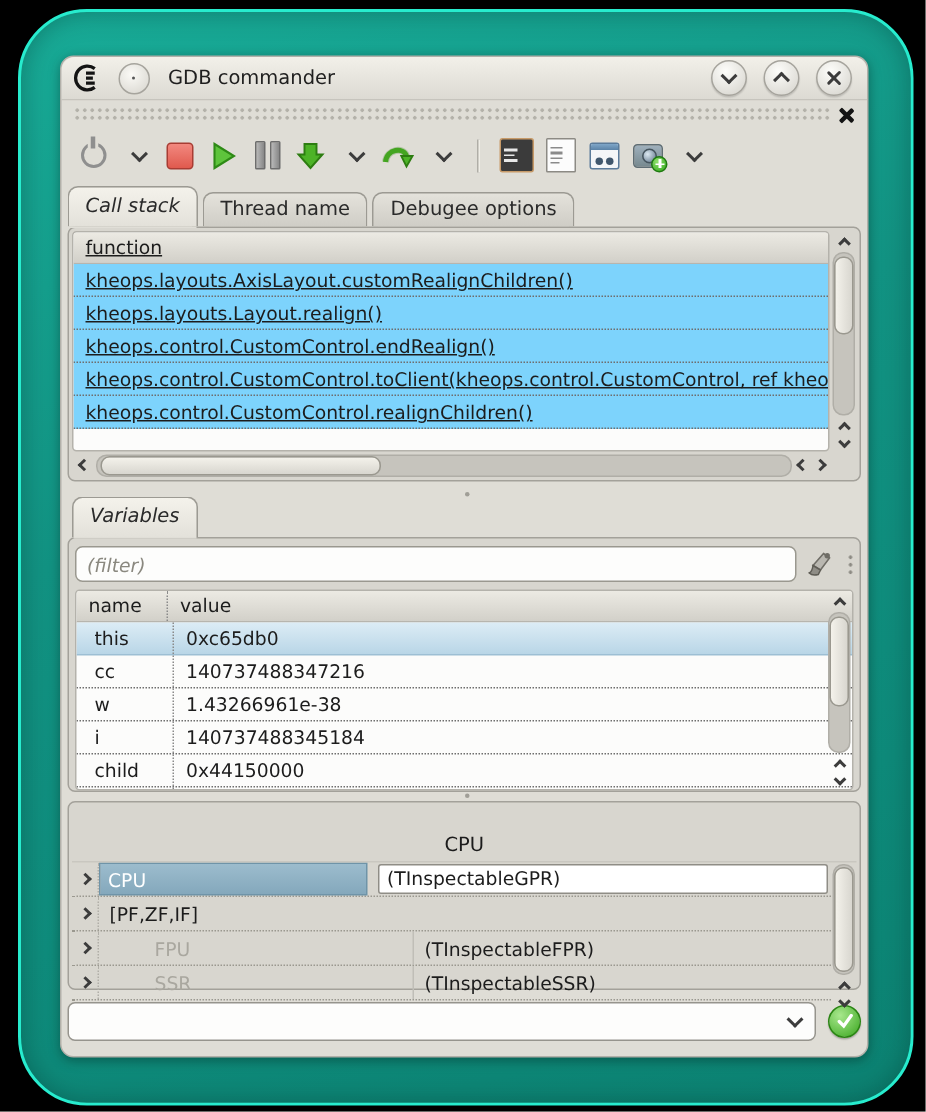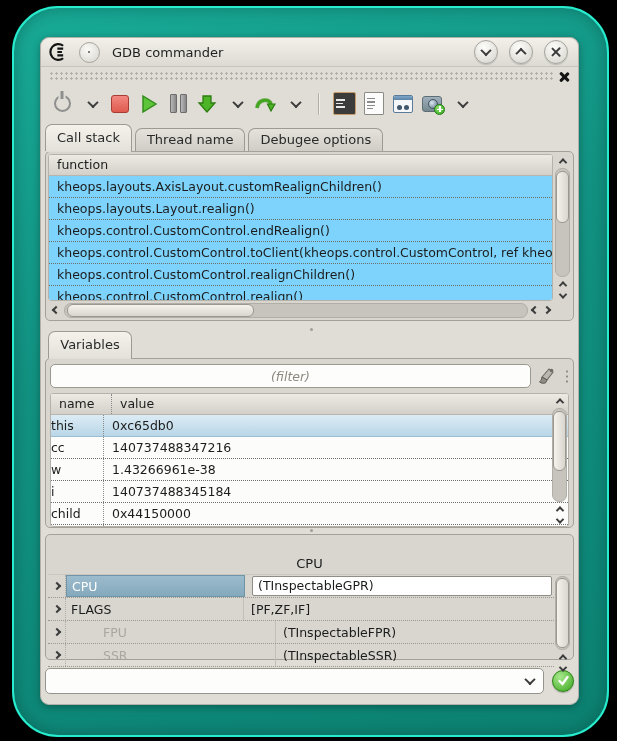--- a/index.html
+++ b/index.html
@@ -62,53 +62,53 @@
   .ico-cam{width:18px;height:14px;background:linear-gradient(#9fb0bd,#77898f);border:1px solid #5f6d74;border-radius:3px;position:relative;}
   .ico-cam::before{content:'';position:absolute;left:5px;top:2px;width:8px;height:8px;border-radius:50%;background:radial-gradient(circle at 35% 35%,#dce9f2,#5a7085);border:1px solid #45545e;}
   .ico-plus{position:absolute;right:-4px;bottom:-4px;width:9px;height:9px;border-radius:50%;background:radial-gradient(circle at 35% 30%,#8fe06d,#33a81c);border:1px solid #1f7a10;}
   .ico-plus::before,.ico-plus::after{content:'';position:absolute;background:#fff;}
   .ico-plus::before{left:4px;top:1.8px;width:1.6px;height:6px;} .ico-plus::after{left:1.8px;top:4px;width:6px;height:1.6px;}
   
   .tabbar{position:absolute;left:4px;display:flex;align-items:flex-end;height:27px;}
   .tab{height:19px;line-height:19px;padding:1px 11px 2px;font-size:13px;color:#2a2a2a;
        background:linear-gradient(#e4e2db,#cfcdc6);border:1px solid #9c9a93;border-bottom:none;
        border-radius:7px 7px 0 0;margin-right:3px;position:relative;z-index:1;}
-  .tab.active{height:23px;line-height:23px;background:linear-gradient(#f4f2eb,#e3e1da);z-index:3;box-shadow:0 2px 0 -1px #e0ded7;}
+  .tab.active{height:23px;line-height:23px;background:linear-gradient(#f4f2eb,#e3e1da);z-index:3;box-shadow:0 2px 0 -1px #e0ded7;font-style:italic;}
   
   .sunken{position:absolute;left:4px;width:529px;background:#d8d6cf;border:1px solid #a3a19a;border-radius:5px;box-sizing:border-box;z-index:2;}
   
-  .cs-panel{top:113px;height:170px;display:grid;grid-template-columns:1fr 17px;grid-template-rows:1fr 16px;padding:2px;gap:1px;}
+  .cs-panel{top:113px;height:170px;display:grid;grid-template-columns:1fr 17px;grid-template-rows:1fr 16px;padding:2px;gap:1px;text-decoration:underline;}
   .cs-list{background:#fcfcfb;border:1px solid #b4b2ab;border-radius:3px;overflow:hidden;}
   .list-header{height:20px;line-height:20px;padding-left:8px;font-size:12.5px;
      background:linear-gradient(#eceae3,#d2d0c9);border-bottom:1px solid #b7b5ae;color:#1c1c1c;}
   .cs-row{height:21px;line-height:21px;padding-left:8px;font-size:12.5px;white-space:nowrap;overflow:hidden;
           border-bottom:1px dotted #6e6e6e;background:#7dd3fc;}
   
   .vscroll{display:flex;flex-direction:column;align-items:center;width:17px;}
   .hscroll{display:flex;align-items:center;height:16px;grid-column:1 / 2;}
   .sb-btn{width:15px;height:13px;display:flex;align-items:center;justify-content:center;flex:none;}
   .sb-track-v{flex:1;width:13px;background:#c6c4bd;border-radius:7px;border:1px solid #b0aea7;position:relative;margin:1px 0;}
   .sb-thumb-v{position:absolute;left:0;width:11px;border:1px solid #9a988f;border-radius:6px;background:linear-gradient(90deg,#f4f2eb,#d8d6cf);}
   .sb-track-h{flex:1;height:13px;background:#c6c4bd;border-radius:7px;border:1px solid #b0aea7;position:relative;margin:0 1px;}
   .sb-thumb-h{position:absolute;top:0;height:11px;border:1px solid #9a988f;border-radius:6px;background:linear-gradient(#f4f2eb,#d8d6cf);}
   .sb-pair{display:flex;flex-direction:column;gap:1px;align-items:center;}
   
   .var-page{top:320px;height:170px;padding:4px;}
   .filter-row{display:flex;align-items:center;gap:6px;height:26px;}
   .filter-input{flex:1;height:22px;border:1px solid #9a988f;border-radius:5px;background:#fdfdfc;
-      font-style:italic;color:#8a887f;font-size:12.5px;padding:0 7px;outline:none;font-family:inherit;text-align:center;}
+      font-style:italic;color:#8a887f;font-size:12.5px;padding:0 7px;outline:none;font-family:inherit;}
   .filter-input::placeholder{color:#8a887f;font-style:italic;}
   .brush{width:20px;height:20px;flex:none;}
   .var-table{margin-top:4px;height:132px;background:#fcfcfb;border:1px solid #b4b2ab;border-radius:3px;overflow:hidden;position:relative;}
   .var-head{display:flex;height:20px;line-height:20px;font-size:12.5px;
      background:linear-gradient(#eceae3,#d2d0c9);border-bottom:1px solid #b7b5ae;}
   .var-head .hname{width:52px;padding-left:8px;border-right:1px dotted #8a8a8a;}
   .var-head .hval{padding-left:8px;}
   .var-row{display:flex;height:21px;line-height:21px;font-size:12.5px;border-bottom:1px dotted #6e6e6e;}
-  .var-row .name{width:52px;padding-left:0;border-right:1px dotted #8a8a8a;flex:none;}
+  .var-row .name{width:52px;padding-left:12px;border-right:1px dotted #8a8a8a;flex:none;}
   .var-row .value{padding-left:8px;white-space:nowrap;overflow:hidden;}
   .var-row.selected{background:linear-gradient(#dcecf5,#b9d6e7);border-bottom:1px solid #9dbfd4;}
   .var-vscroll{position:absolute;right:0;top:0;bottom:0;}
   
   .cpu-panel{top:496px;height:126px;padding:18px 2px 2px 2px;}
   .cpu-title{text-align:center;font-size:13px;height:21px;line-height:21px;color:#1c1c1c;}
   .cpu-body{position:relative;height:99px;overflow:hidden;border-top:1px solid #c9c7c0;}
   .cpu-row{display:flex;align-items:center;height:22px;border-bottom:1px dotted #9a988f;font-size:12.5px;}
   .cpu-row .gutter{width:17px;display:flex;align-items:center;justify-content:center;border-right:1px dotted #b0aea7;align-self:stretch;}
   .cpu-row .cpu-name{width:172px;align-self:stretch;display:flex;align-items:center;padding-left:5px;border-right:1px solid #c0beb7;}
@@ -234,21 +234,20 @@
 
     <div class="sunken cs-panel">
       <div class="cs-list">
         <div class="list-header">function</div>
         <div id="cs-rows">
             <div class="cs-row">kheops.layouts.AxisLayout.customRealignChildren()</div>
             <div class="cs-row">kheops.layouts.Layout.realign()</div>
             <div class="cs-row">kheops.control.CustomControl.endRealign()</div>
             <div class="cs-row">kheops.control.CustomControl.toClient(kheops.control.CustomControl, ref kheops.</div>
             <div class="cs-row">kheops.control.CustomControl.realignChildren()</div>
-            <div class="cs-row">kheops.control.CustomControl.realign()</div>
           </div>
       </div>
       <div class="vscroll">
         <span class="sb-btn">
             <i class="chev up sm"></i>
           </span>
         <div class="sb-track-v">
             <div class="sb-thumb-v" style="top:2px;height:50px;"></div>
           </div>
         <span class="sb-pair">
@@ -353,21 +352,20 @@
               </div>
               <div class="cpu-name">CPU</div>
               <div class="cpu-value">
                 <div class="inline-editor">(TInspectableGPR)</div>
               </div>
             </div>
             <div class="cpu-row">
               <div class="gutter">
                 <i class="chev right sm"></i>
               </div>
-              <div class="cpu-name">FLAGS</div>
               <div class="cpu-value">[PF,ZF,IF]</div>
             </div>
             <div class="cpu-row disabled">
               <div class="gutter">
                 <i class="chev right sm"></i>
               </div>
               <div class="cpu-name">FPU</div>
               <div class="cpu-value">(TInspectableFPR)</div>
             </div>
             <div class="cpu-row disabled">

